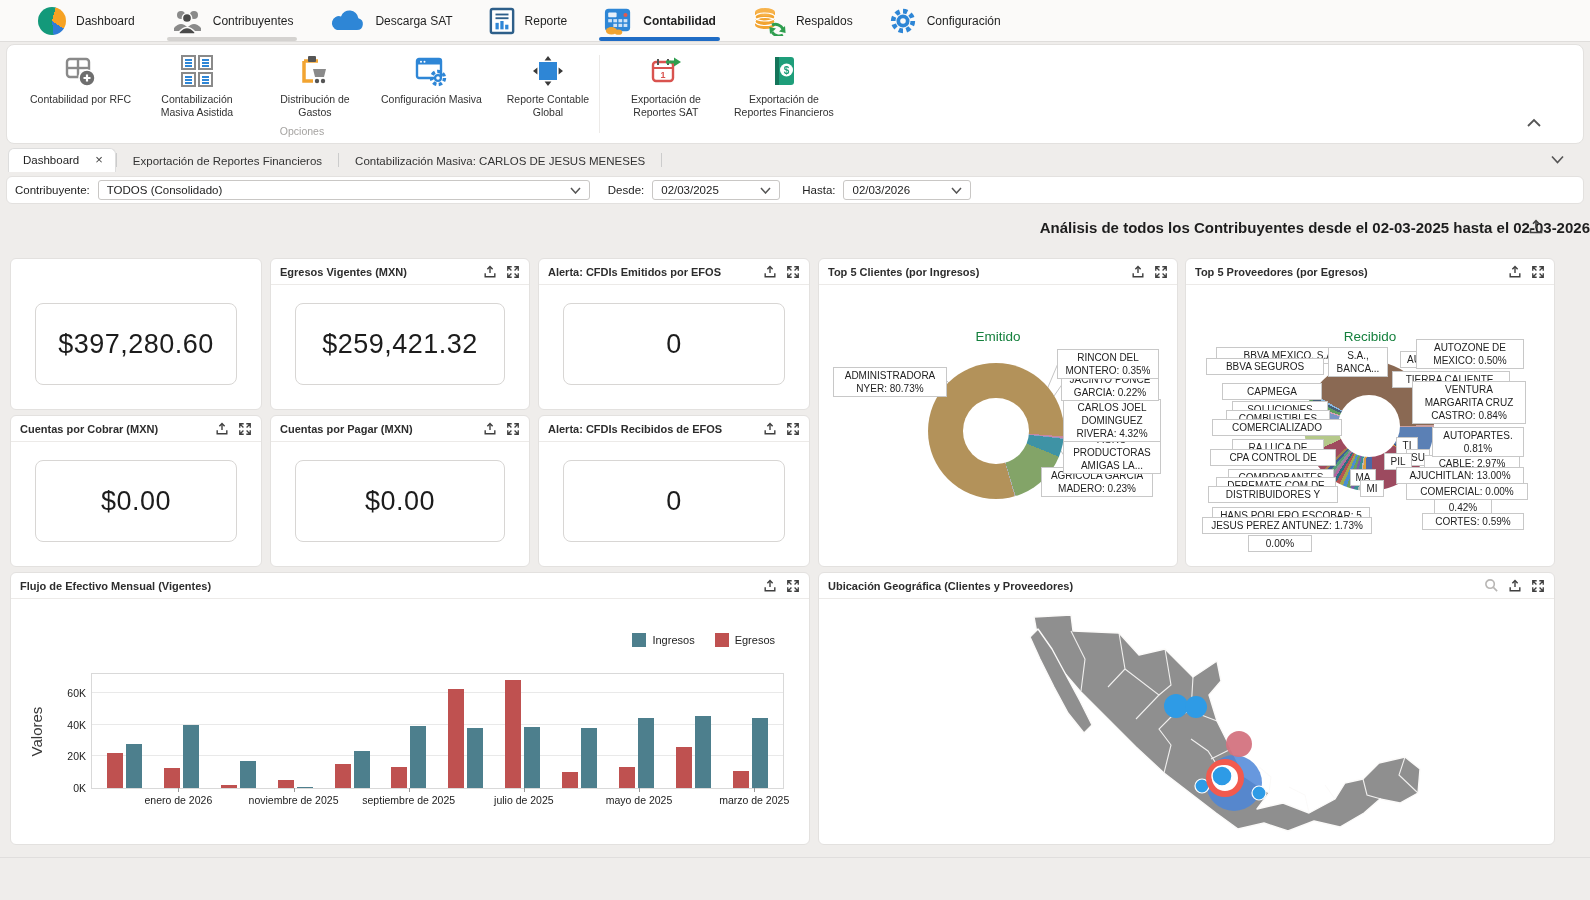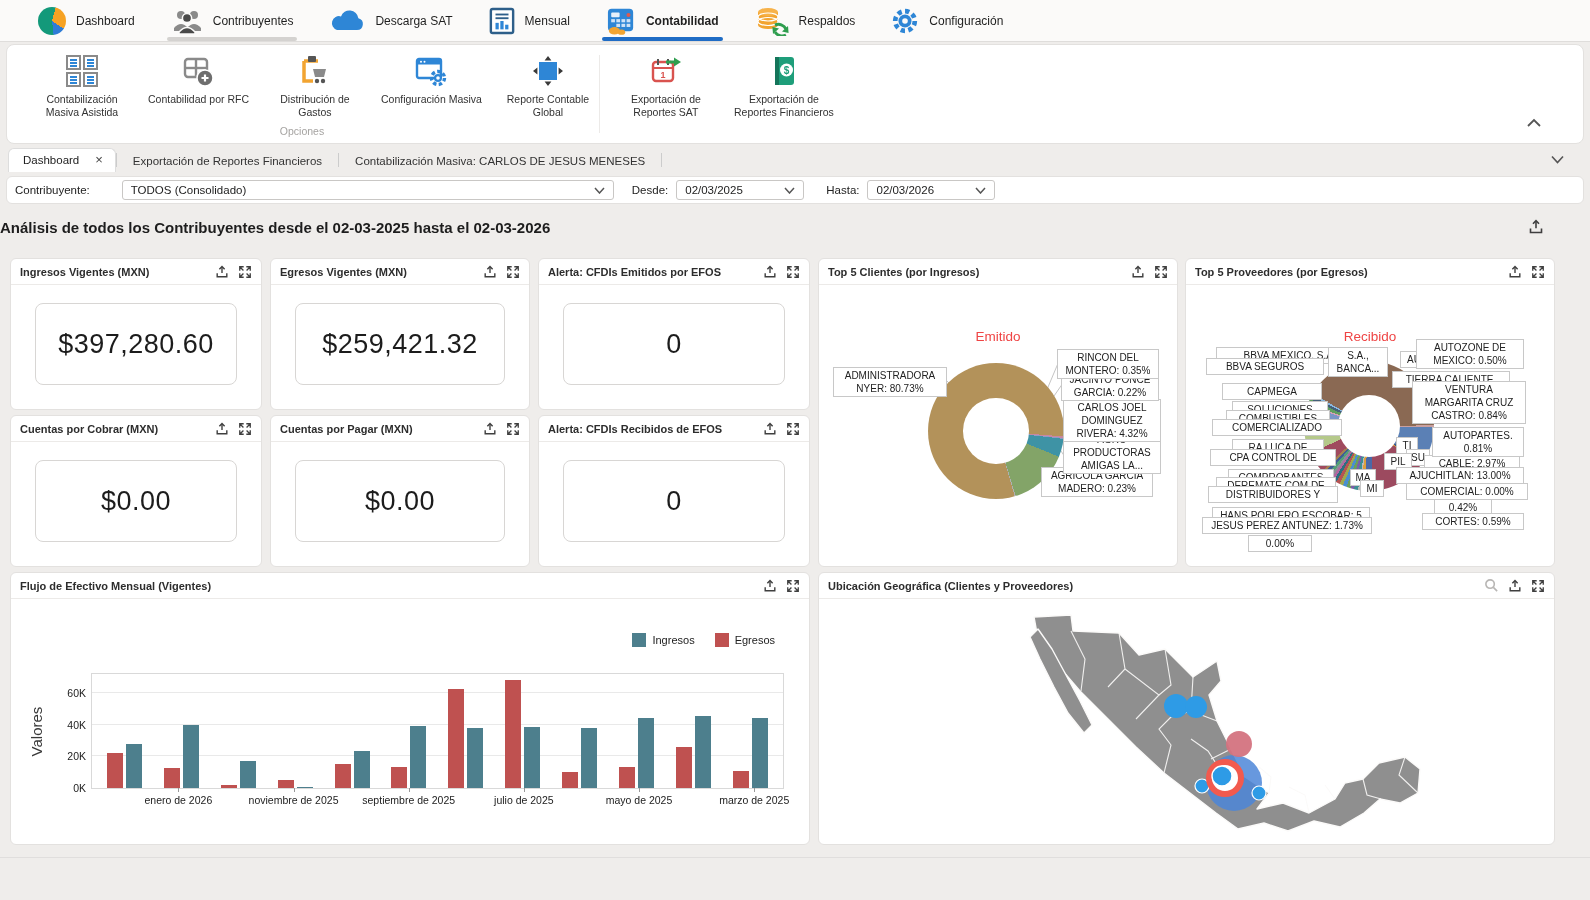--- a/index.html
+++ b/index.html
@@ -39,40 +39,40 @@
   .tabs-chevron { margin-left:auto; margin-right:18px; align-self:center; cursor:pointer; }
 
   
   .filterbar { position:absolute; top:176px; left:6px; width:1578px; height:28px; background:#fff;
                border:1px solid #e3e1df; border-radius:6px; display:flex; align-items:center;
                font-size:11.5px; padding:0 8px; gap:8px; }
   .f-label { color:#222; }
   .select { height:20px; border:1px solid #c9c7c5; border-radius:3px; background:#fff;
             display:flex; align-items:center; padding:0 8px; gap:6px; cursor:pointer; }
   .select .val { flex:1; }
-  .sel-contrib { width:492px;margin-left:24px; }
+  .sel-contrib { width:492px; }
   .sel-date { width:128px; }
 
   
-  .main-title { position:absolute; top:219px; left:0; width:100%; text-align:left;
-                font-weight:bold; font-size:15px; color:#1d1d1d; }
+  .main-title { position:absolute; top:219px; left:0; width:100%; text-align:right;
+                font-weight:bold; font-size:15px; color:#1d1d1d;padding-left:36px; }
   .title-export { position:absolute; top:219px; right:46px; cursor:pointer; }
 
   
   .panel { position:absolute; background:#fff; border:1px solid #e3e1df; border-radius:6px; }
   .panel-h { height:26px; border-bottom:1px solid #eceae8; display:flex; align-items:center;
              padding:0 9px; font-size:11px; font-weight:bold; color:#2d2d2d; }
   .panel-icons { margin-left:auto; display:flex; gap:9px; align-items:center; }
   .pic { cursor:pointer; }
 
   .kpi-box { position:absolute; left:24px; right:24px; top:44px; bottom:24px; border:1px solid #d8d6d4;
              border-radius:8px; display:flex; align-items:center; justify-content:center;
              font-size:27px; color:#1c1c1c; letter-spacing:.5px; }
 
-  .donut-sub { position:absolute; top:70px; left:0; width:100%; text-align:center; font-size:13.5px; color:#ef4444; }
+  .donut-sub { position:absolute; top:70px; left:0; width:100%; text-align:center; font-size:13.5px; color:#15803d; }
   .donut { position:absolute; border-radius:50%; z-index:1; }
   .donut::after { content:""; position:absolute; left:26%; top:26%; width:48%; height:48%;
                   border-radius:50%; background:#fff; }
   .callout { position:absolute; background:#fff; border:1px solid #c8c8c8; padding:1px 3px;
              font-size:10px; line-height:1.3; text-align:center; color:#222; white-space:nowrap; }
   .lead { position:absolute; inset:0; z-index:1; pointer-events:none; }
 
   
   .legend { position:absolute; top:60px; right:34px; display:flex; gap:20px; align-items:center; font-size:11px; z-index:2; }
   .legend .item { display:flex; gap:6px; align-items:center; }
@@ -125,21 +125,21 @@
     <span>
         <svg width="26" height="28" viewBox="0 0 28 30">
           <rect x="2" y="2" width="24" height="26" rx="2" fill="#fff" stroke="#2e5f8a" stroke-width="2.6"></rect>
           <line x1="7" y1="8" x2="21" y2="8" stroke="#2e5f8a" stroke-width="2"></line>
           <line x1="7" y1="12" x2="21" y2="12" stroke="#2e5f8a" stroke-width="2"></line>
           <rect x="7" y="17" width="3.5" height="7" fill="#2e86d6"></rect>
           <rect x="12.2" y="15" width="3.5" height="9" fill="#2e86d6"></rect>
           <rect x="17.4" y="19" width="3.5" height="5" fill="#2e86d6"></rect>
         </svg>
       </span>
-    <span class="nav-label">Mensual</span>
+    <span class="nav-label">Reporte</span>
   </div>
   <div class="nav-item active">
     <span>
         <svg width="30" height="28" viewBox="0 0 32 30">
           <rect x="2" y="2" width="27" height="24" rx="4" fill="#2e86d6"></rect>
           <rect x="5.5" y="6" width="9" height="5" rx="1" fill="#e7f0fa"></rect>
           <circle cx="24" cy="8.5" r="2.2" fill="#e05a4e"></circle>
           <rect x="5.5" y="13" width="4" height="3.4" fill="#cfe3f7"></rect>
           <rect x="11" y="13" width="4" height="3.4" fill="#cfe3f7"></rect>
           <rect x="16.5" y="13" width="4" height="3.4" fill="#cfe3f7"></rect>
@@ -179,51 +179,51 @@
       </span>
     <span class="nav-label">Configuración</span>
   </div>
 </div>
 
 <div class="ribbon">
   <div class="ribbon-items">
     <div class="ribbon-item">
       <span>
           <svg width="34" height="34" viewBox="0 0 34 34">
+            <rect x="4" y="5" width="22" height="18" rx="3" fill="#fff" stroke="#8a8a8a" stroke-width="2.4"></rect>
+            <line x1="15" y1="5" x2="15" y2="23" stroke="#8a8a8a" stroke-width="2.4"></line>
+            <line x1="4" y1="14" x2="26" y2="14" stroke="#8a8a8a" stroke-width="2.4"></line>
+            <circle cx="24" cy="24" r="8" fill="#6e6e6e" stroke="#fff" stroke-width="1.5"></circle>
+            <path d="M24 20.5 v7 M20.5 24 h7" stroke="#fff" stroke-width="2.2"></path>
+          </svg>
+        </span>
+      <span class="rlabel">Contabilidad por RFC</span>
+    </div>
+    <div class="ribbon-item">
+      <span>
+          <svg width="34" height="34" viewBox="0 0 34 34">
             <g fill="#fff" stroke="#8a8a8a" stroke-width="2">
               <rect x="2" y="2" width="13" height="13"></rect>
               <rect x="19" y="2" width="13" height="13"></rect>
               <rect x="2" y="19" width="13" height="13"></rect>
               <rect x="19" y="19" width="13" height="13"></rect>
             </g>
             <g stroke="#2e86d6" stroke-width="1.8">
               <path d="M5,6 h7 M5,9 h7 M5,12 h7"></path>
               <path d="M22,6 h7 M22,9 h7 M22,12 h7"></path>
               <path d="M5,23 h7 M5,26 h7 M5,29 h7"></path>
               <path d="M22,23 h7 M22,26 h7 M22,29 h7"></path>
             </g>
           </svg>
         </span>
       <span class="rlabel">Contabilización Masiva Asistida</span>
     </div>
     <div class="ribbon-item">
       <span>
           <svg width="34" height="34" viewBox="0 0 34 34">
-            <rect x="4" y="5" width="22" height="18" rx="3" fill="#fff" stroke="#8a8a8a" stroke-width="2.4"></rect>
-            <line x1="15" y1="5" x2="15" y2="23" stroke="#8a8a8a" stroke-width="2.4"></line>
-            <line x1="4" y1="14" x2="26" y2="14" stroke="#8a8a8a" stroke-width="2.4"></line>
-            <circle cx="24" cy="24" r="8" fill="#6e6e6e" stroke="#fff" stroke-width="1.5"></circle>
-            <path d="M24 20.5 v7 M20.5 24 h7" stroke="#fff" stroke-width="2.2"></path>
-          </svg>
-        </span>
-      <span class="rlabel">Contabilidad por RFC</span>
-    </div>
-    <div class="ribbon-item">
-      <span>
-          <svg width="34" height="34" viewBox="0 0 34 34">
             <path d="M6,7 v20 h9" fill="none" stroke="#f2a431" stroke-width="3.5"></path>
             <path d="M6,7 h14" fill="none" stroke="#f2a431" stroke-width="3.5"></path>
             <rect x="10" y="2" width="8" height="6" rx="1" fill="#555"></rect>
             <path d="M15,15 h13 l-2,8 h-9 z" fill="#8a8a8a"></path>
             <circle cx="19" cy="27" r="2.2" fill="#555"></circle>
             <circle cx="25" cy="27" r="2.2" fill="#555"></circle>
           </svg>
         </span>
       <span class="rlabel">Distribución de Gastos</span>
     </div>
@@ -330,37 +330,20 @@
 <span class="title-export">
     <svg width="16" height="16" viewBox="0 0 16 16">
       <path d="M8 2.2 v7" stroke="#3f3f3f" stroke-width="1.6" fill="none"></path>
       <path d="M5 4.8 L8 1.6 L11 4.8" fill="none" stroke="#3f3f3f" stroke-width="1.6"></path>
       <path d="M2.5 9.5 v4 h11 v-4" fill="none" stroke="#3f3f3f" stroke-width="1.6"></path>
     </svg>
   </span>
 
 <div id="kpi-anchors">
     <div class="panel" style="left: 10px; top: 258px; width: 252px; height: 152px;">
-      <div class="panel-h">
-        <span>Ingresos Vigentes (MXN)</span>
-    <span class="panel-icons">
-      <span class="pic">
-            <svg width="14" height="14" viewBox="0 0 16 16">
-              <path d="M8 2.2 v7" stroke="#3f3f3f" stroke-width="1.6" fill="none"></path>
-              <path d="M5 4.8 L8 1.6 L11 4.8" fill="none" stroke="#3f3f3f" stroke-width="1.6"></path>
-              <path d="M2.5 9.5 v4 h11 v-4" fill="none" stroke="#3f3f3f" stroke-width="1.6"></path>
-            </svg>
-          </span>
-      <span class="pic">
-            <svg width="14" height="14" viewBox="0 0 16 16" fill="none" stroke="#3f3f3f" stroke-width="1.5">
-              <path d="M9.5 2 H14 V6.5 M14 2 L9.8 6.2 M6.5 14 H2 V9.5 M2 14 L6.2 9.8 M2 6.5 V2 H6.5 M2 2 L6.2 6.2 M14 9.5 V14 H9.5 M14 14 L9.8 9.8"></path>
-            </svg>
-          </span>
-    </span>
-      </div>
     <div class="kpi-box">$397,280.60</div>
     </div>
     <div class="panel" style="left: 270px; top: 258px; width: 260px; height: 152px;">
       <div class="panel-h">
         <span>Egresos Vigentes (MXN)</span>
     <span class="panel-icons">
       <span class="pic">
             <svg width="14" height="14" viewBox="0 0 16 16">
               <path d="M8 2.2 v7" stroke="#3f3f3f" stroke-width="1.6" fill="none"></path>
               <path d="M5 4.8 L8 1.6 L11 4.8" fill="none" stroke="#3f3f3f" stroke-width="1.6"></path>

